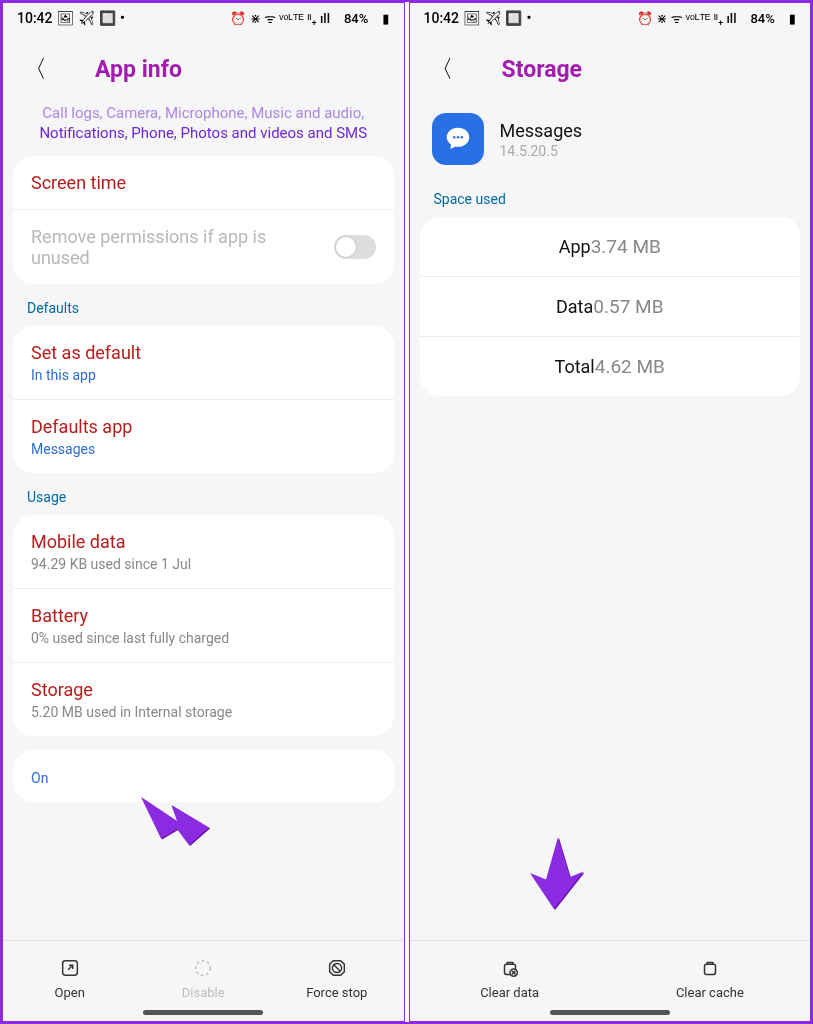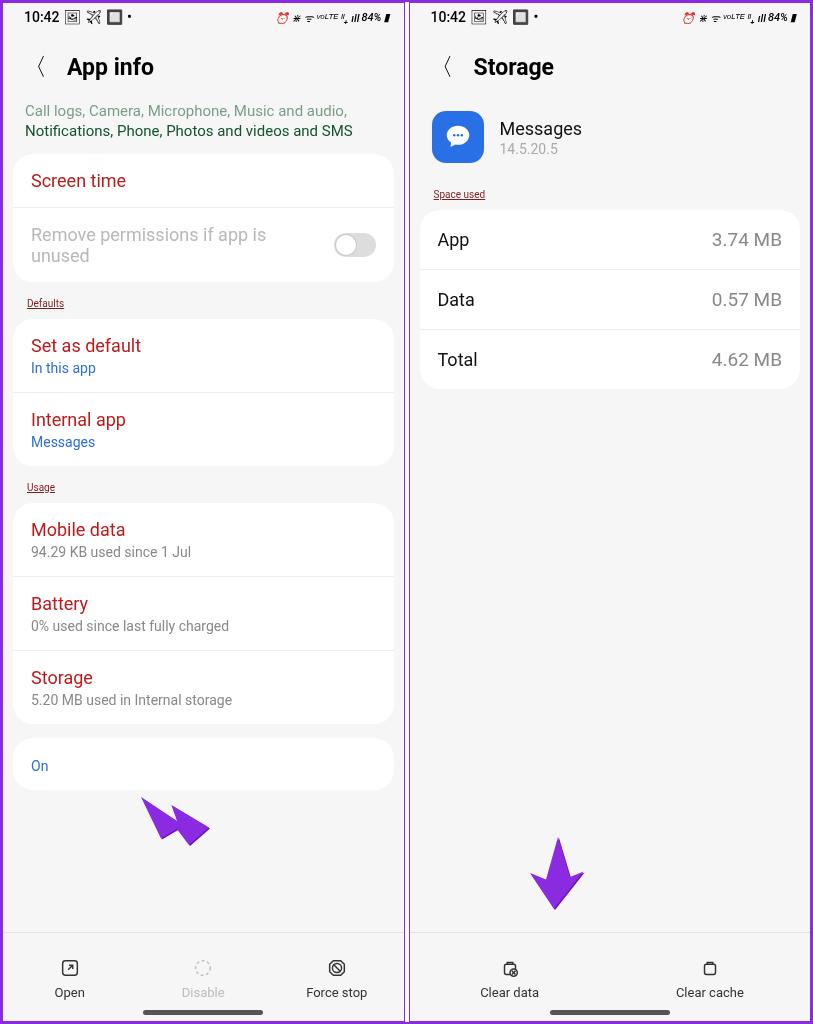--- a/index.html
+++ b/index.html
@@ -22,42 +22,42 @@
     border: 1px solid #8a2be2;
   }
   .status-bar {
     display: flex;
     justify-content: space-between;
     align-items: center;
     padding: 6px 14px 2px;
     font-size: 14px;
     font-weight: 500;
     color: #000;
-    margin-left: 7px;
   }
   .status-left, .status-right { display: flex; align-items: center; gap: 4px; }
-  .status-right { font-size: 11px; gap: 2px; font-style: italic; }
+  .status-right { font-size: 13px; gap: 14px; }
   .header {
     display: flex;
     align-items: center;
     padding: 24px 20px 18px;
     gap: 20px;
   }
   .back-arrow {
     font-size: 24px;
     color: #000;
     cursor: pointer;
   }
-  .header-title { font-size: 23px; font-weight: 700; color: #000000; }
+  .header-title { font-size: 23px; font-weight: 700; color: #a21caf; margin-left: 28px; }
   .scroll { flex: 1; overflow: hidden; }
   .link-text {
     font-size: 15px;
-    color: #14532d;
+    color: #6d28d9;
     padding: 0 22px 12px;
     line-height: 1.35;
+    text-align: center;
   }
   .link-text .cut { text-decoration: none; }
   .card {
     background: #fff;
     margin: 0 10px 14px;
     border-radius: 20px;
     overflow: hidden;
   }
   .row {
     padding: 16px 18px;
@@ -74,29 +74,28 @@
     width: 42px; height: 24px; border-radius: 12px;
     background: #ddd; position: relative;
   }
   .toggle::after {
     content: ''; position: absolute; left: 2px; top: 2px;
     width: 20px; height: 20px; border-radius: 50%;
     background: #fff; box-shadow: 0 0 0 1px #ccc;
   }
   .disabled .row-title { color: #b8b8b8; }
   .section-label {
-    font-size: 10px; color: #7f1d1d;
+    font-size: 14px; color: #0369a1;
     padding: 2px 24px 10px;
-    text-decoration: underline;
   }
   .bottom-bar {
     display: flex;
     background: #f6f6f6;
     border-top: 1px solid #e2e2e2;
-    padding: 24px 0 6px;
+    padding: 16px 0 6px;
   }
   .bottom-btn {
     flex: 1;
     text-align: center;
     font-size: 13px;
     color: #333;
     cursor: pointer;
   }
   .bottom-btn.disabled { color: #bdbdbd; }
   .bottom-btn .ico { display:block; font-size: 22px; margin-bottom: 2px; height: 26px; }
@@ -111,21 +110,21 @@
   }
   .app-icon {
     width: 52px; height: 52px; border-radius: 14px;
     background: #2970e6;
     display:flex;align-items:center;justify-content:center;
     color:#fff;font-size:26px;
   }
   .app-name { font-size: 18px; color:#111; }
   .app-ver  { font-size: 14px; color:#aaa; margin-top:2px; }
   .kv {
-    display: flex; justify-content: space-between; align-items:center;
+    display: flex; justify-content: center; align-items:center;
     padding: 18px 18px; border-bottom: 1px solid #eee;
   }
   .kv:last-child { border-bottom:none; }
   .kv .k { font-size:18px; color:#111; }
   .kv .v { font-size:19px; color:#888; }
   .arrow {
     position: absolute;
     font-size: 80px;
     color: #8a2be2;
     transform-origin: center;
@@ -172,21 +171,21 @@
       </div>
     </div>
 
     <div class="section-label">Defaults</div>
     <div class="card">
       <div class="row">
         <div class="row-title">Set as default</div>
         <div class="row-sub blue">In this app</div>
       </div>
       <div class="row">
-        <div class="row-title">Internal app</div>
+        <div class="row-title">Defaults app</div>
         <div class="row-sub blue">Messages</div>
       </div>
     </div>
 
     <div class="section-label">Usage</div>
     <div class="card">
       <div class="row">
         <div class="row-title">Mobile data</div>
         <div class="row-sub">94.29 KB used since 1 Jul</div>
       </div>

